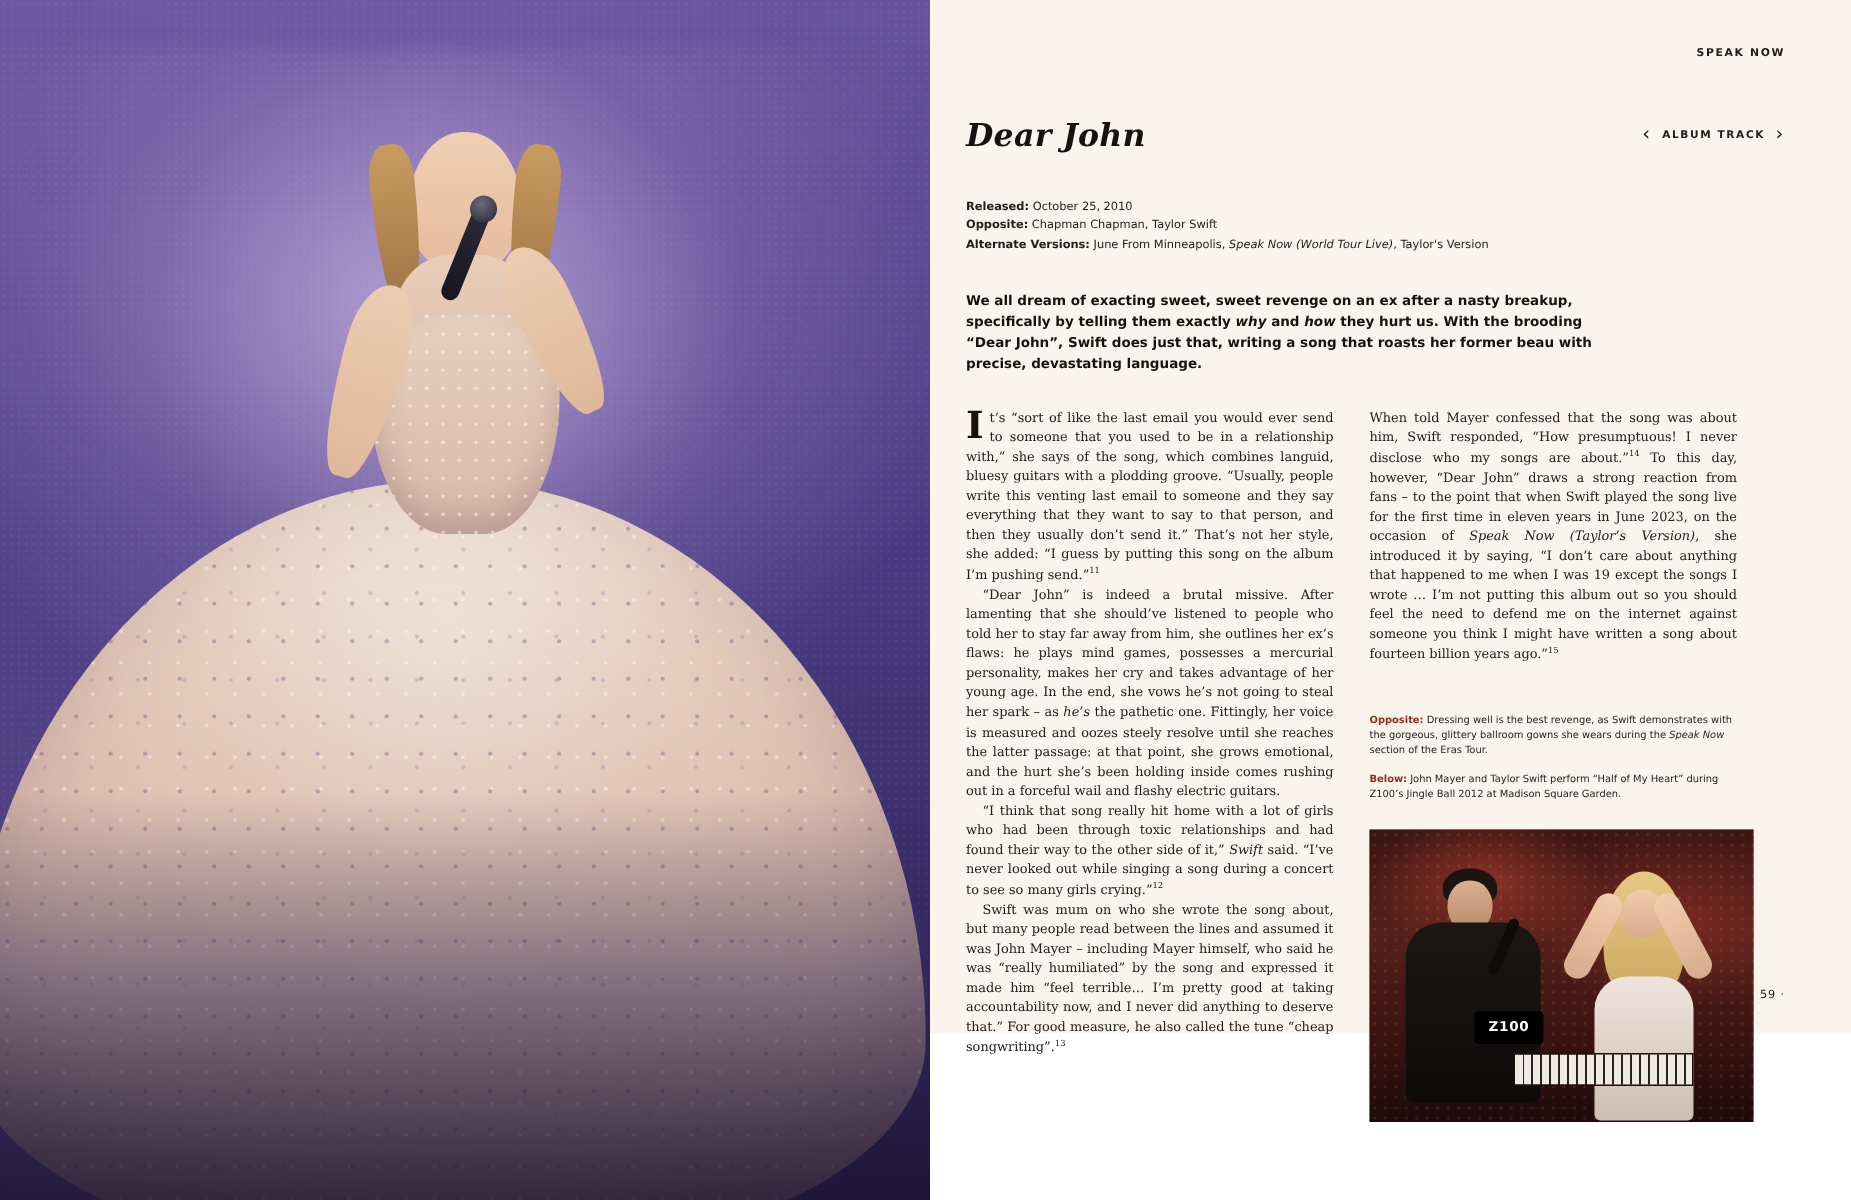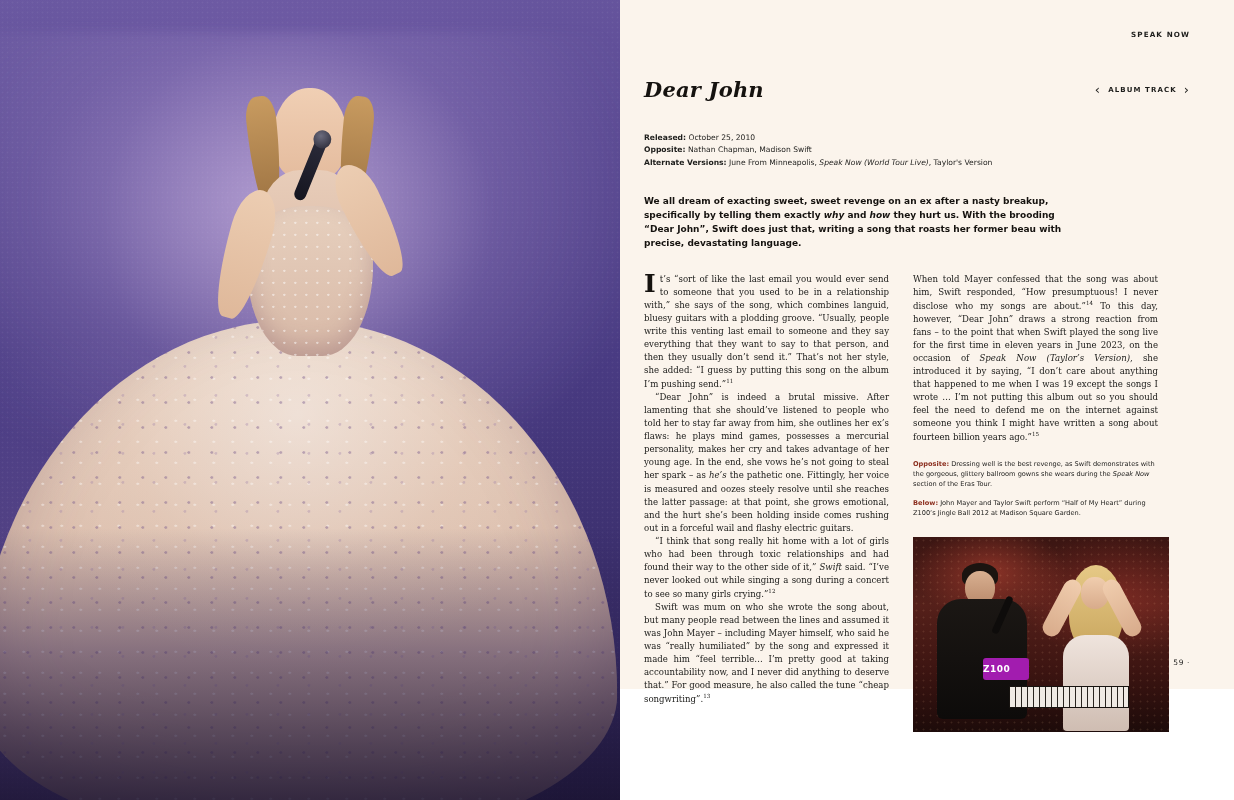--- a/index.html
+++ b/index.html
@@ -267,21 +267,21 @@
     float: left;
     font-family: "DejaVu Serif", serif;
     font-weight: 700;
     font-size: 25px;
     line-height: 20px;
     padding: 1px 4px 0 0;
     color: #15120f;
   }
 
   .caption {
-    margin-top: 16px;
+    margin-top: 32px;
     font-family: "DejaVu Sans", sans-serif;
     font-size: 6.6px;
     line-height: 1.5;
     color: #1d1d1b;
   }
   .caption b { font-weight: 700; color: #8c2f1f; }
   .caption i { font-style: italic; }
   .caption + .caption { margin-top: 9px; }
 
   
@@ -360,27 +360,28 @@
   }
   .ip-keys{
     position:absolute; left:96px; bottom:24px;
     width:118px; height:20px;
     background: repeating-linear-gradient(to right, #efeae4 0 5px, #2a2520 5px 6px);
     border: 1px solid #171310;
   }
   .ip-logo{
     position:absolute; left:70px; bottom:52px;
     width:46px; height:22px;
-    background:#a21caf;
+    background:#000000;
     border-radius: 3px;
     color:#fff;
     font-family:"DejaVu Sans", sans-serif;
     font-weight:700;
     font-size:9px;
     line-height:22px;
+    text-align:center;
     letter-spacing:.5px;
   }
   .ip-mic{
     position:absolute; left:86px; top:58px;
     width:7px; height:40px;
     background:#0e0c0b;
     border-radius:4px;
     transform: rotate(24deg);
   }
 
@@ -431,21 +432,21 @@
       </div>
     </div>
 
     <div class="credits">
       <div>
         <b>Released:</b>
         <span>October 25, 2010</span>
       </div>
       <div>
         <b>Opposite:</b>
-        <span>Nathan Chapman, Madison Swift</span>
+        <span>Chapman Chapman, Taylor Swift</span>
       </div>
       <div>
         <b>Alternate Versions:</b>
         <span>June From Minneapolis, </span><i>Speak Now (World Tour Live)</i><span>, Taylor's Version</span>
       </div>
     </div>
 
     <div class="standfirst"><span>We all dream of exacting sweet, sweet revenge on an ex after a nasty breakup, specifically by telling them exactly </span><i>why</i><span> and </span><i>how</i><span> they hurt us. With the brooding “Dear John”, Swift does just that, writing a song that roasts her former beau with precise, devastating language.</span></div>
 
     <div class="columns">

